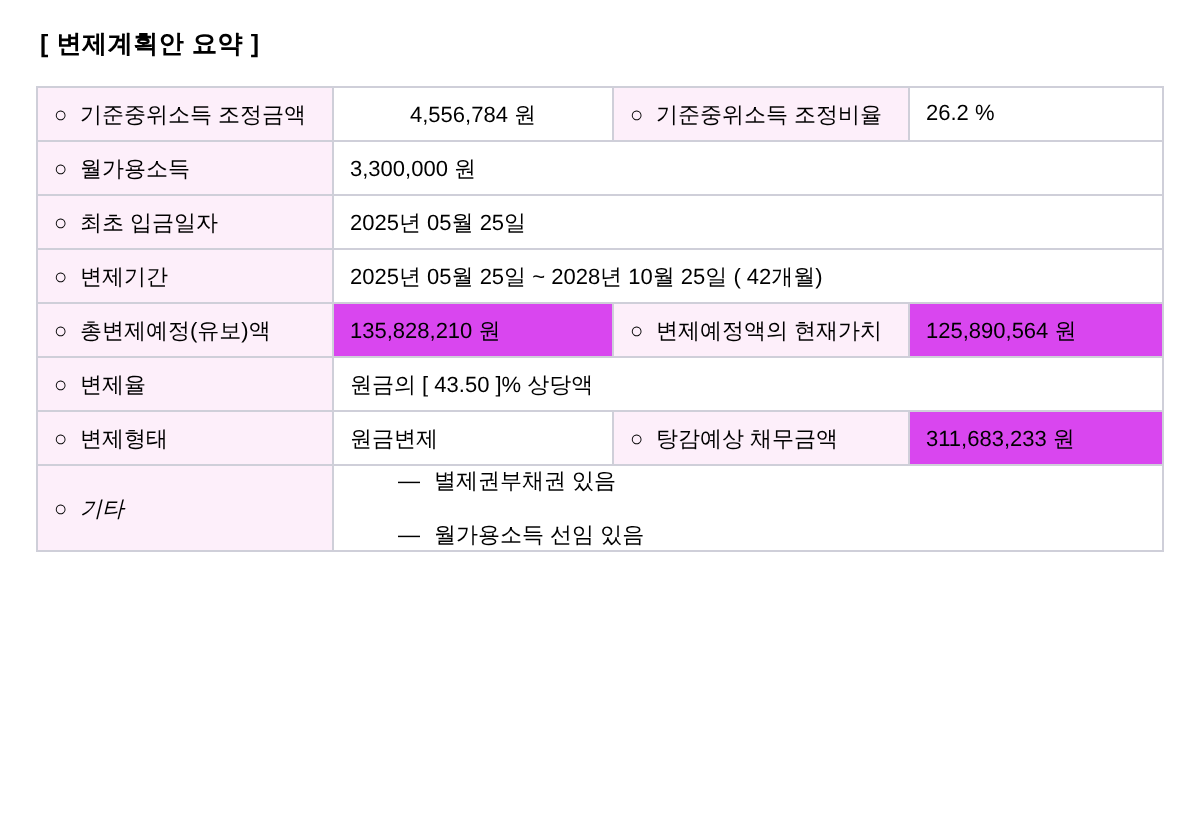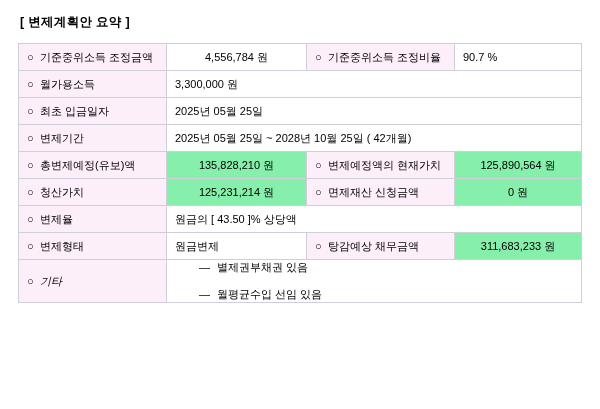--- a/index.html
+++ b/index.html
@@ -51,22 +51,22 @@
   td.label .bullet {
     display: inline-block;
     width: 13px;
     color: #000;
   }
   td.value-center {
     text-align: center;
     background: #ffffff;
   }
   td.value-right {
-    text-align: center;
-    background: #86efac;
+    text-align: left;
+    background: #d946ef;
     padding-right: 10px;
     margin-top: 14px;
   }
   td.value-left {
     text-align: left;
     background: #ffffff;
     padding-left: 10px;
   }
   td.value-mid-left {
     text-align: left;
@@ -117,21 +117,21 @@
 
 
       <tr>
         <td class="label">
           <span class="bullet">○</span><span>기준중위소득 조정금액</span>
         </td>
         <td class="value-center">4,556,784 원</td>
         <td class="label">
           <span class="bullet">○</span><span>기준중위소득 조정비율</span>
         </td>
-        <td class="value-mid-left">90.7 %</td>
+        <td class="value-mid-left">26.2 %</td>
       </tr>
 
       <tr>
         <td class="label">
           <span class="bullet">○</span><span>월가용소득</span>
         </td>
         <td class="value-left" colspan="3">3,300,000 원</td>
       </tr>
 
       <tr>
@@ -152,30 +152,20 @@
         <td class="label">
           <span class="bullet">○</span><span>총변제예정(유보)액</span>
         </td>
         <td class="value-right">135,828,210 원</td>
         <td class="label">
           <span class="bullet">○</span><span>변제예정액의 현재가치</span>
         </td>
         <td class="value-right">125,890,564 원</td>
       </tr>
 
-      <tr>
-        <td class="label">
-          <span class="bullet">○</span><span>청산가치</span>
-        </td>
-        <td class="value-right">125,231,214 원</td>
-        <td class="label">
-          <span class="bullet">○</span><span>면제재산 신청금액</span>
-        </td>
-        <td class="value-right">0 원</td>
-      </tr>
 
       <tr>
         <td class="label">
           <span class="bullet">○</span><span>변제율</span>
         </td>
         <td class="value-left" colspan="3">원금의 [ 43.50 ]% 상당액</td>
       </tr>
 
       <tr>
         <td class="label">
@@ -191,21 +181,21 @@
       <tr>
         <td class="label etc-label etc-cell">
           <span class="bullet">○</span><span>기타</span>
         </td>
         <td class="value-left etc-cell" colspan="3">
           <div class="etc-list">
             <div class="etc-item">
               <span class="dash">―</span><span>별제권부채권 있음</span>
             </div>
             <div class="etc-item">
-              <span class="dash">―</span><span>월평균수입 선임 있음</span>
+              <span class="dash">―</span><span>월가용소득 선임 있음</span>
             </div>
           </div>
         </td>
       </tr>
 
     </tbody>
   </table>
 </div>
 
 </body></html>

